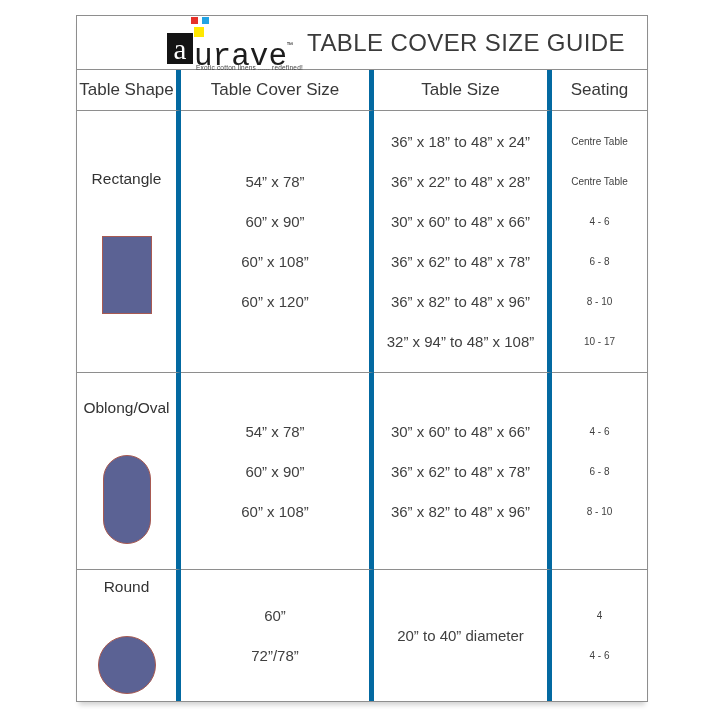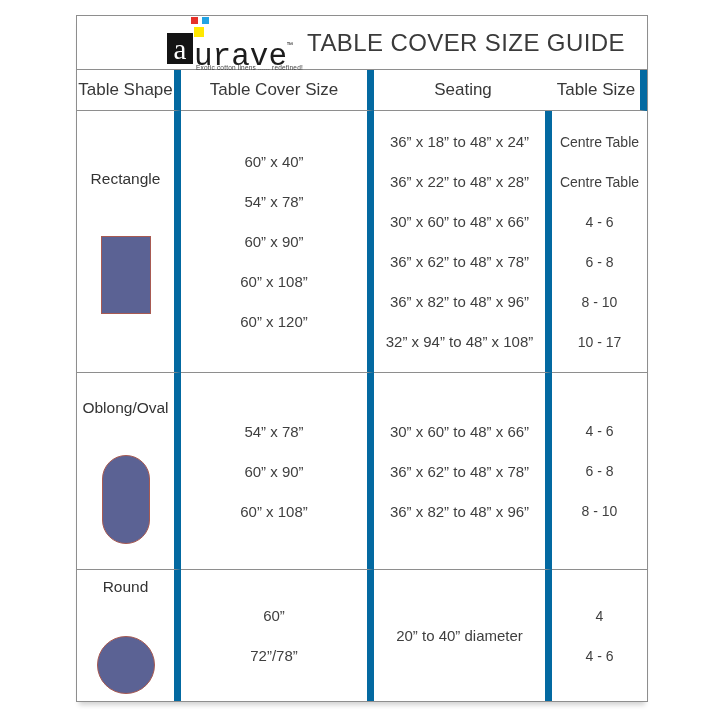--- a/index.html
+++ b/index.html
@@ -9,21 +9,21 @@
   }
   .guide-table{
     position:absolute;left:76px;top:15px;width:572px;height:687px;
     box-sizing:border-box;border:1px solid #8e8e8e;background:#fff;
     display:grid;
     grid-template-columns:104px 193px 178px 1fr;
     grid-template-rows:54px 41px 262px 197px 1fr;
     box-shadow:0 6px 5px -3px rgba(0,0,0,0.18);
   }
   .cell{box-sizing:border-box;min-width:0;min-height:0;}
-  .br{border-right:7px solid #0369a1;}
+  .br{border-right:5px solid #0369a1;}
   .bb{border-bottom:1px solid #8e8e8e;}
 
   
   .title-row{grid-column:1/-1;position:relative;}
   .page-title{
     position:absolute;left:373px;top:50%;transform:translate(-50%,-50%);
     font-size:24px;letter-spacing:0.4px;color:#3a3a3a;white-space:nowrap;margin-left:16px;
   }
   
   .logo{position:absolute;left:90px;top:1px;width:185px;height:52px;}
@@ -47,21 +47,21 @@
   }
 
   
   .head{display:flex;align-items:center;justify-content:center;
     font-size:17px;color:#383838;white-space:nowrap;}
 
   
   .col{display:flex;flex-direction:column;align-items:center;justify-content:center;}
   .drow{height:40px;display:flex;align-items:center;justify-content:center;
     font-size:15px;color:#3f3f3f;white-space:nowrap;}
-  .seatcol .drow{font-size:14px;}
+  .seatcol .drow{font-size:10px;}
 
   
   .shape-cell{display:flex;flex-direction:column;align-items:center;justify-content:center;gap:30px;}
   .shape-label{font-size:15.5px;color:#333333;white-space:nowrap;}
   .shape{background:#5b6294;border:1px solid #a85a52;box-sizing:border-box;}
   .shape.rect{width:50px;height:78px;margin-top:18px;}
   .shape.oval{width:48px;height:89px;border-radius:24px;margin-top:8px;}
   .shape.round{width:58px;height:58px;border-radius:50%;margin-top:10px;}
 </style>
 </head>
@@ -76,29 +76,28 @@
       <span class="sq yellow"></span>
       <span class="abox">a</span>
       <span class="brandword"><span>urave</span><sup>™</sup></span>
       <span class="tagline">Exotic cotton linens ...... redefined!</span>
     </div>
     <div class="page-title">TABLE COVER SIZE GUIDE</div>
   </div>
 
   <div class="cell head br bb">Table Shape</div>
   <div class="cell head br bb">Table Cover Size</div>
+  <div class="cell head br bb">Table Size</div>
   <div class="cell head bb">Seating</div>
-  <div class="cell head br bb">Table Size</div>
 
   <div class="cell shape-cell br bb">
     <div class="shape-label">Rectangle</div>
     <div class="shape rect"></div>
   </div>
   <div class="cell col br bb">
-    <div class="drow">60” x 40”</div>
     <div class="drow">54” x 78”</div>
     <div class="drow">60” x 90”</div>
     <div class="drow">60” x 108”</div>
     <div class="drow">60” x 120”</div>
   </div>
   <div class="cell col br bb">
     <div class="drow">36” x 18” to 48” x 24”</div>
     <div class="drow">36” x 22” to 48” x 28”</div>
     <div class="drow">30” x 60” to 48” x 66”</div>
     <div class="drow">36” x 62” to 48” x 78”</div>

